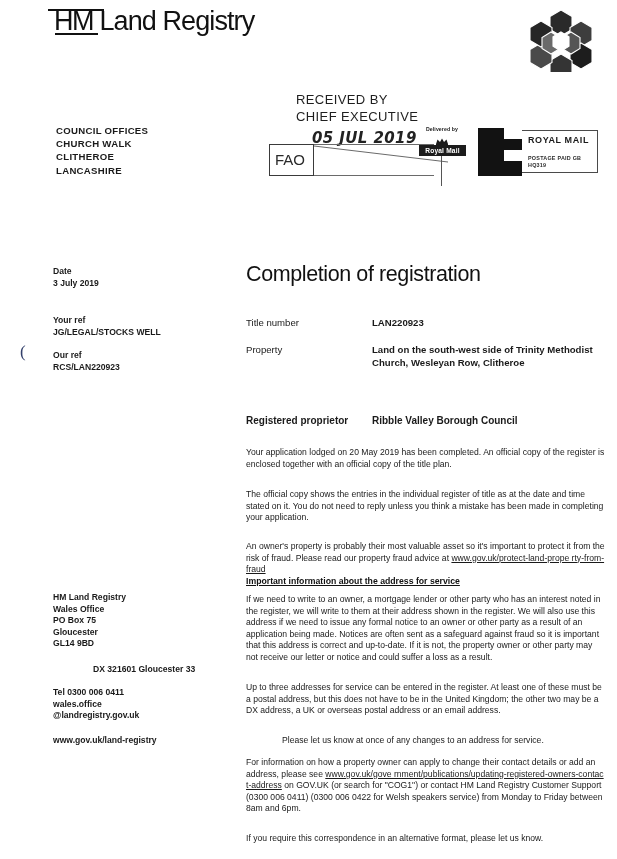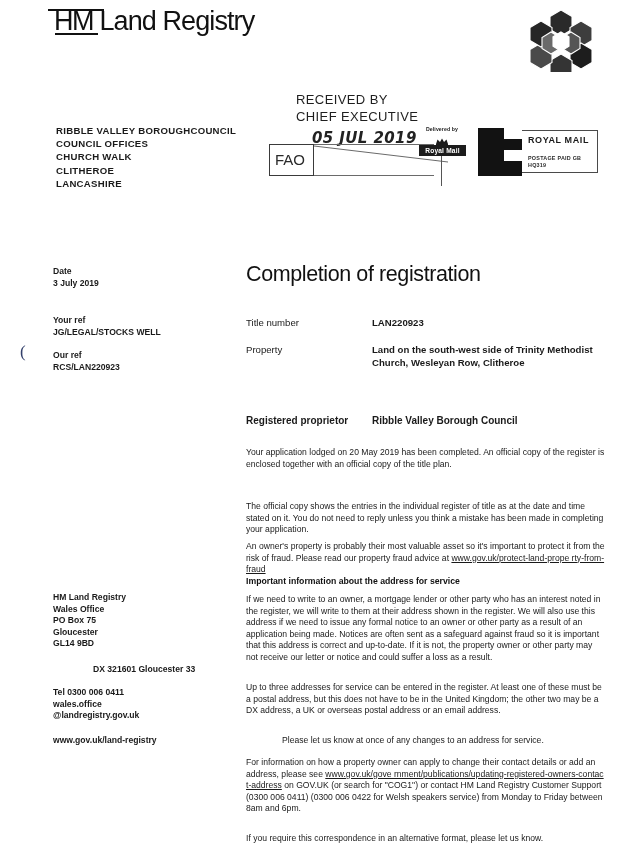--- a/index.html
+++ b/index.html
@@ -302,25 +302,26 @@
     text-decoration: underline;
     color: #1a1a1a;
     word-break: break-all;
   }
   .heading-u {
     position: absolute;
     left: 246px;
     width: 360px;
     font-size: 8.7px;
     font-weight: bold;
+    text-decoration: underline;
     color: #111;
   }
 
   #p-application   { top: 447px; }
-  #p-official-copy { top: 489px; margin-top: 12px; }
+  #p-official-copy { top: 489px; }
   #p-fraud         { top: 541px; }
   #h-address-svc   { top: 576px; }
   #p-write-owner   { top: 594px; }
   #p-three-addr    { top: 682px; }
   #p-let-us-know   { top: 735px; padding-left: 36px; }
   #p-for-info      { top: 757px; }
   #p-alt-format    { top: 833px; }
 
   
   .contact {
@@ -357,21 +358,20 @@
         <polygon points="17,35 28,41.5 28,54.5 17,61 6,54.5 6,41.5" fill="#4a4a4a"></polygon>
         <polygon points="17,13 28,19.5 28,32.5 17,39 6,32.5 6,19.5" fill="#262626"></polygon>
         <polygon points="47,24 56,29.5 56,40.5 47,46 38,40.5 38,29.5" fill="#555"></polygon>
         <polygon points="27,24 36,29.5 36,40.5 27,46 18,40.5 18,29.5" fill="#6a6a6a"></polygon>
         <polygon points="37,24 45,28.8 45,38.2 37,43 29,38.2 29,28.8" fill="#ffffff"></polygon>
       </g>
     </svg>
   </div>
 
   <div class="recipient">
-    <div>RIBBLE VALLEY BOROUGHCOUNCIL</div>
     <div>COUNCIL OFFICES</div>
     <div>CHURCH WALK</div>
     <div>CLITHEROE</div>
     <div>LANCASHIRE</div>
   </div>
 
   <div class="received-by">
     <div>RECEIVED BY</div>
     <div>CHIEF EXECUTIVE</div>
   </div>

